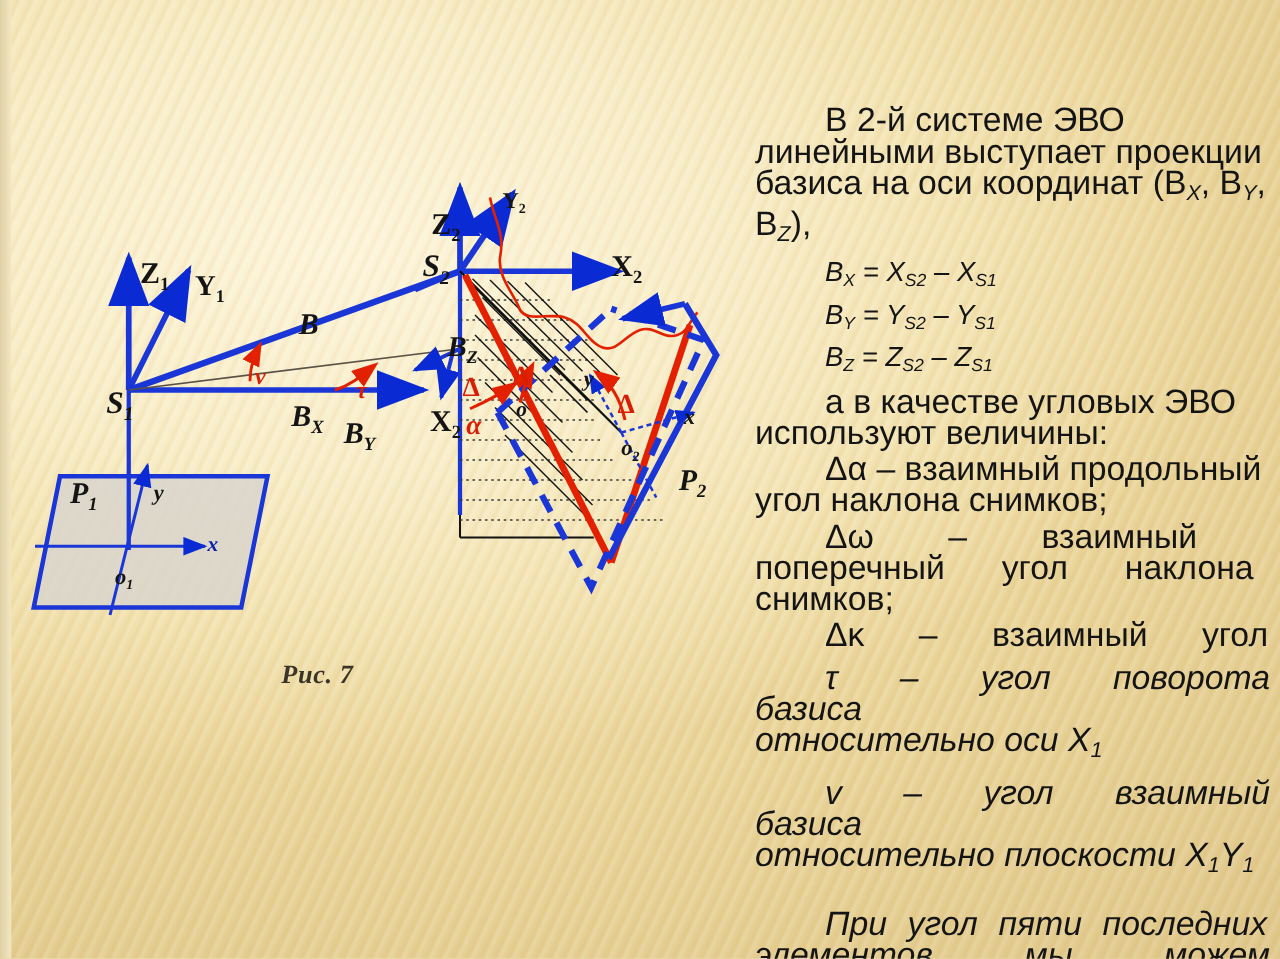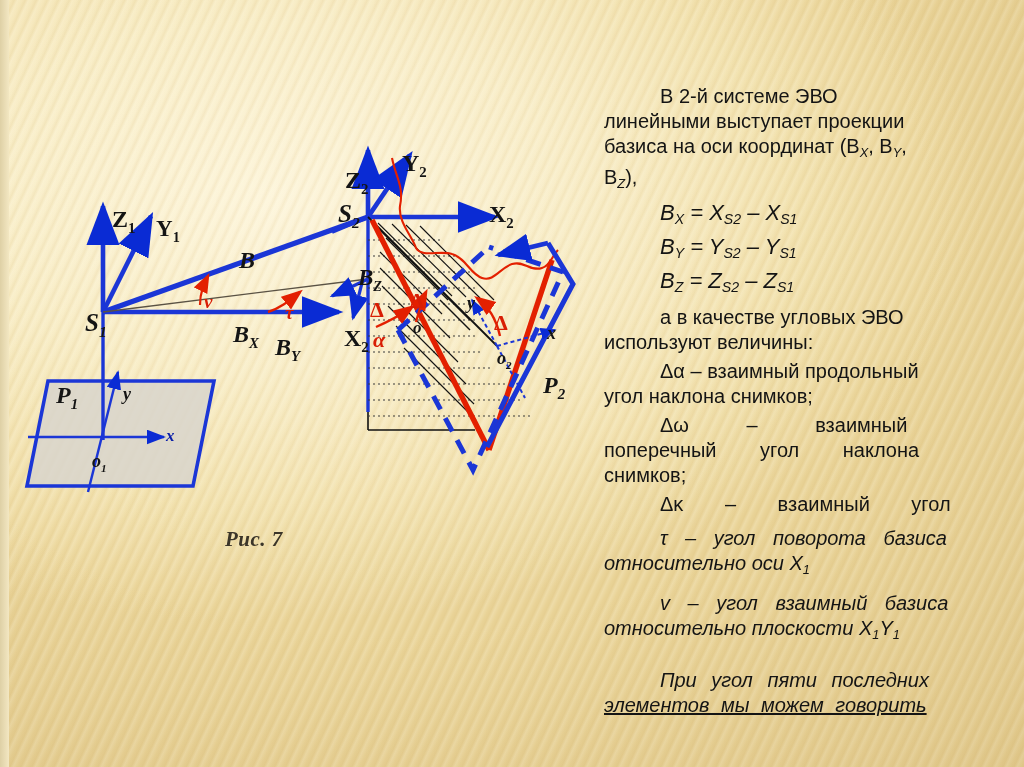--- a/index.html
+++ b/index.html
@@ -48,21 +48,21 @@
   .lbl.red{color:#d81e05;}
   .lbl.blue{color:#0a1fa8;}
 
   
   #textcol{
     position:absolute;left:604px;top:84px;width:412px;
     color:#141414;
   }
   .para{
     font-family:"Liberation Sans", sans-serif;
-    font-size:20px;line-height:25px;
+    font-size:27px;line-height:25px;
     text-align:justify;
     margin:0 0 0 0;
   }
   .para.ital{font-style:italic;}
   .para .ind{display:inline-block;width:56px;}
   .eq{
     font-style:italic;font-size:22px;line-height:27px;
     margin:0;padding-left:56px;white-space:nowrap;
   }
   sub.s{font-size:.64em;vertical-align:-.28em;font-style:italic;}
@@ -229,21 +229,21 @@
     <div class="lbl italic red" style="left:204px;top:291px;font-size:19px;">
       <span>v</span>
     </div>
     <div class="lbl italic red" style="left:285px;top:302px;font-size:19px;">
       <span>τ</span>
     </div>
 
     <div class="lbl" style="left:345px;top:144px;font-size:24px;margin-top:23px;">
       <span>Z</span><span class="sub">2</span>
     </div>
-    <div class="lbl" style="left:402px;top:150px;font-size:24px;">
+    <div class="lbl" style="left:402px;top:150px;font-size:18px;">
       <span>Y</span><span class="sub">2</span>
     </div>
     <div class="lbl" style="left:489px;top:201px;font-size:24px;">
       <span>X</span><span class="sub">2</span>
     </div>
     <div class="lbl" style="left:344px;top:325px;font-size:24px;">
       <span>X</span><span class="sub">2</span>
     </div>
 
     <div class="lbl italic" style="left:56px;top:382px;font-size:24px;">

